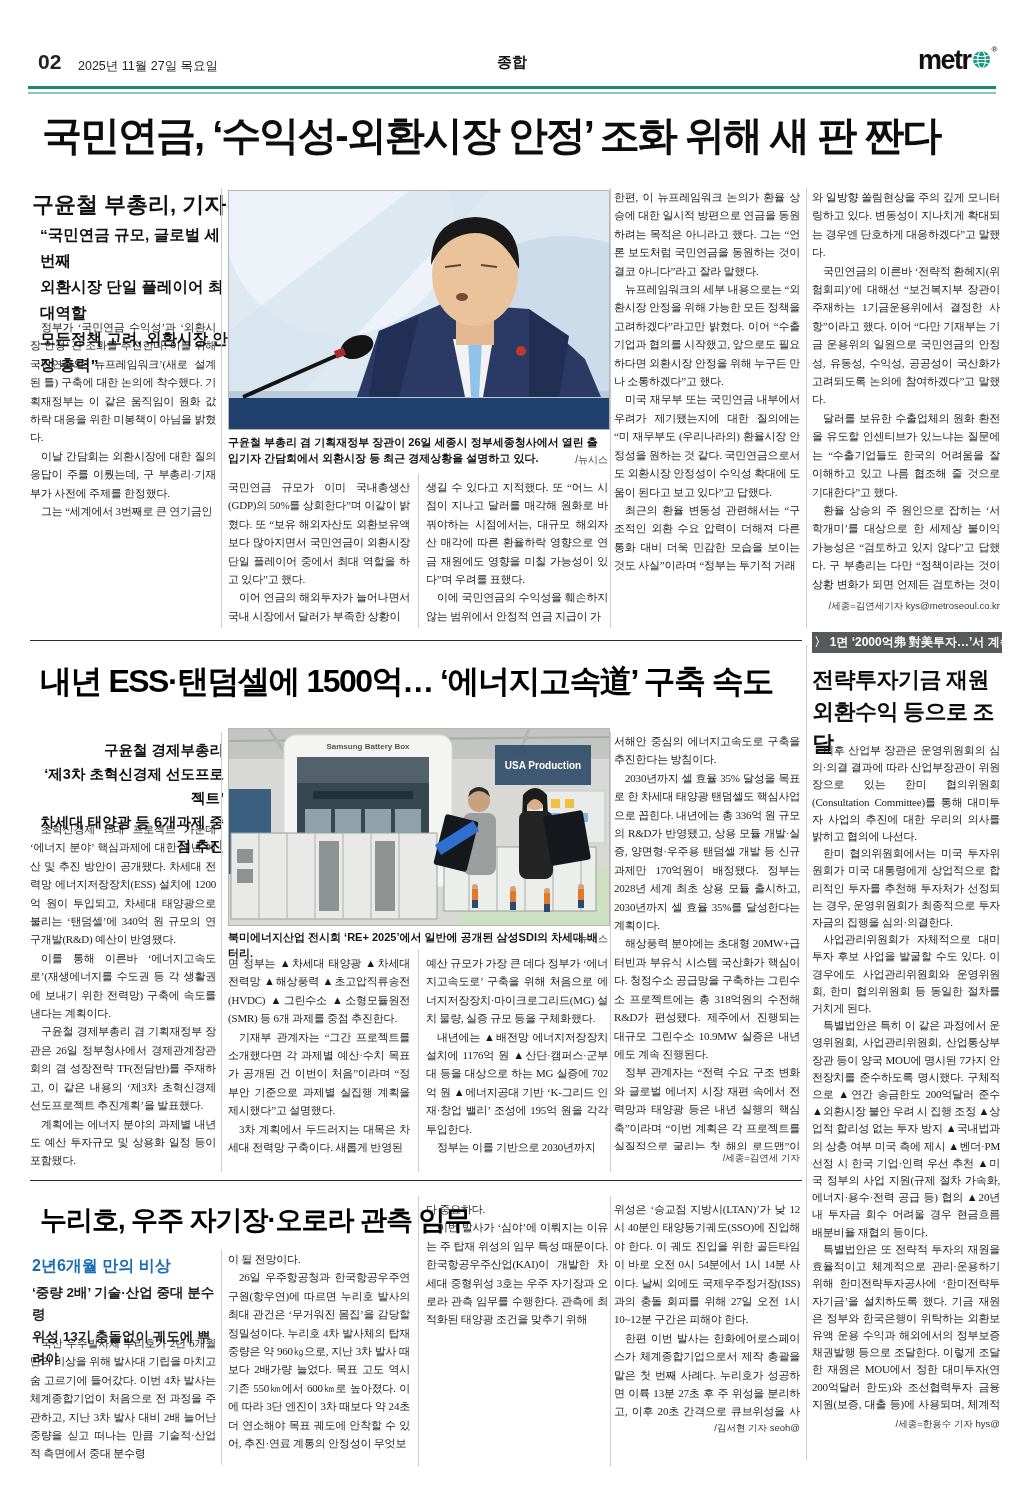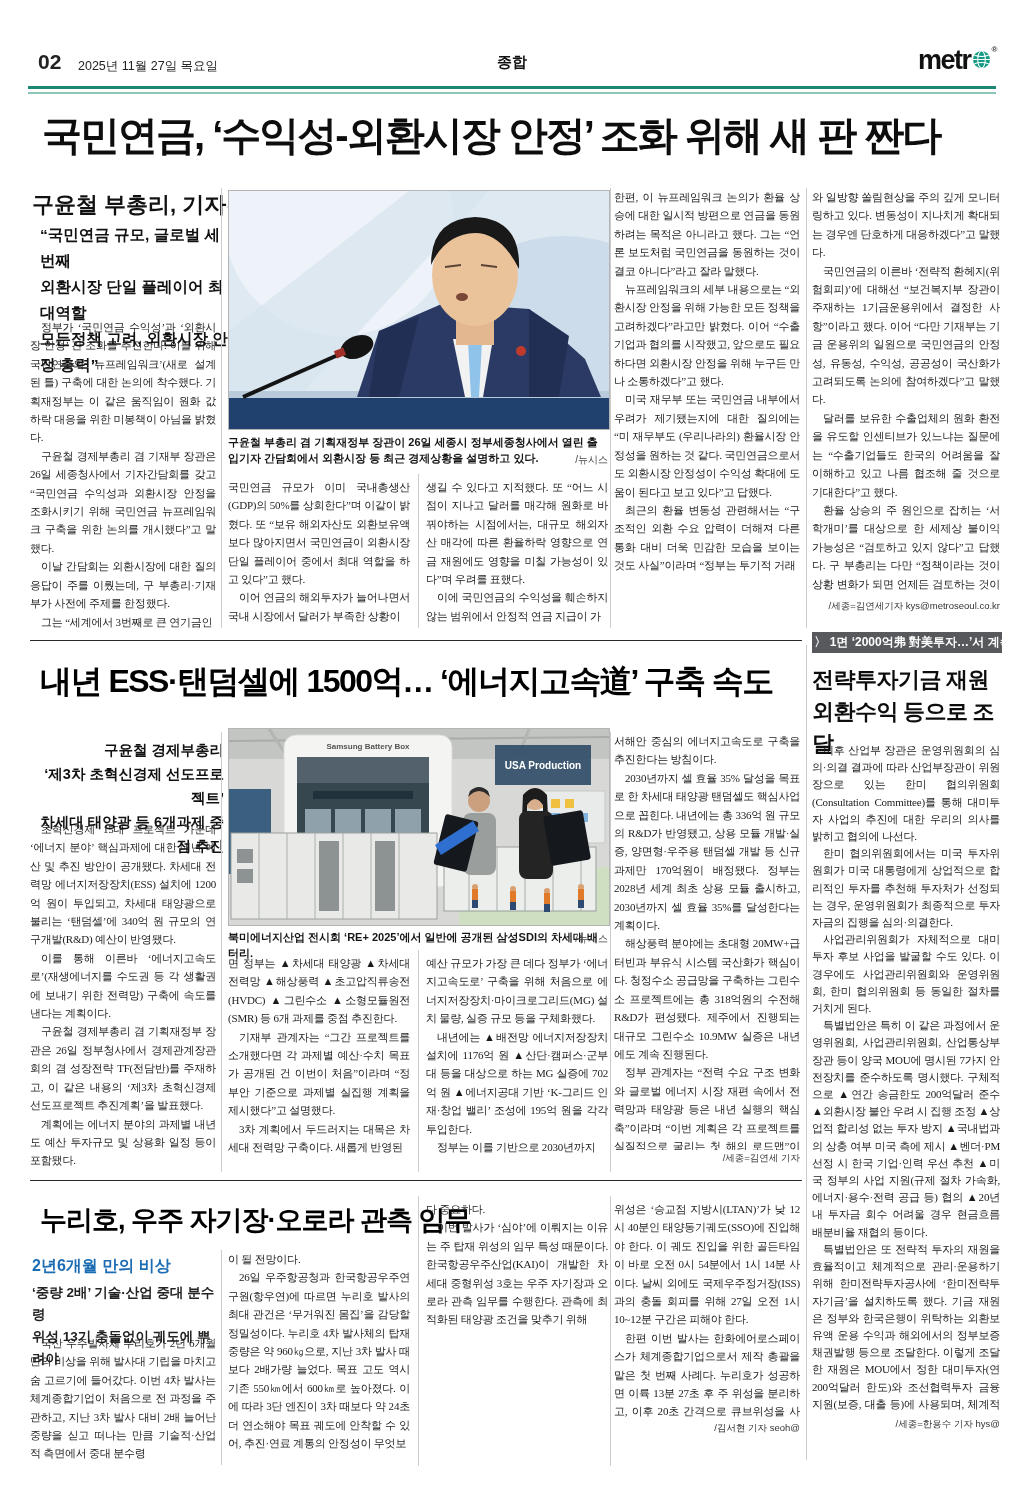--- a/index.html
+++ b/index.html
@@ -75,21 +75,20 @@
 
   <div class="abs headline-main" style="left:42px;top:108px;">국민연금, ‘수익성-외환시장 안정’ 조화 위해 새 판 짠다</div>
 
   <div class="abs kicker" style="left:32px;top:190px;font-size:22px;color:#111;">구윤철 부총리, 기자간담회</div>
   <div class="abs quote" style="left:40px;top:222px;width:192px;">“국민연금 규모, 글로벌 세번째
 외환시장 단일 플레이어 최대역할
 모든정책 고려, 외환시장 안정 총력”</div>
 
   <div class="col" style="left:30px;top:318px;width:186px;height:310px;">
       <p>정부가 ‘국민연금 수익성’과 ‘외환시장 안정’ 간 조화를 추진한다. 이를 위해 국민연금의 ‘뉴프레임워크’(새로 설계된 틀) 구축에 대한 논의에 착수했다. 기획재정부는 이 같은 움직임이 원화 값 하락 대응을 위한 미봉책이 아님을 밝혔다.</p>
-      <p>구윤철 경제부총리 겸 기재부 장관은 26일 세종청사에서 기자간담회를 갖고 “국민연금 수익성과 외환시장 안정을 조화시키기 위해 국민연금 뉴프레임워크 구축을 위한 논의를 개시했다”고 말했다.</p>
       <p>이날 간담회는 외환시장에 대한 질의응답이 주를 이뤘는데, 구 부총리·기재부가 사전에 주제를 한정했다.</p>
       <p>그는 “세계에서 3번째로 큰 연기금인</p>
     </div>
 
   <div class="photo" style="left:228px;top:190px;width:380px;height:238px;">
     <svg width="380" height="238" viewBox="0 0 380 238">
       <rect width="380" height="238" fill="#dfe9f1"></rect>
       <circle cx="110" cy="30" r="115" fill="#edf3f8"></circle>
       <circle cx="335" cy="195" r="150" fill="#ccdcea"></circle>
       <polygon points="0,140 180,0 260,0 40,238 0,238" fill="#d5e2ee" opacity="0.7"></polygon>

